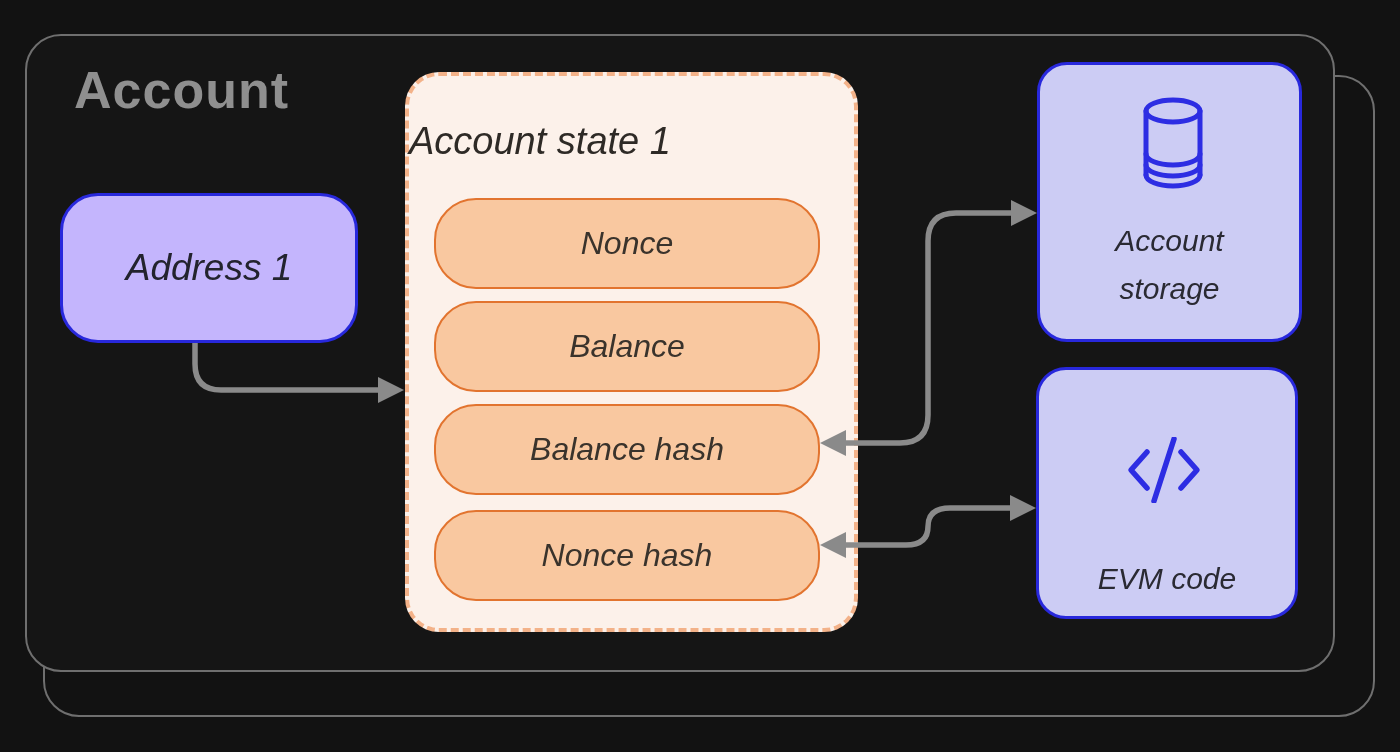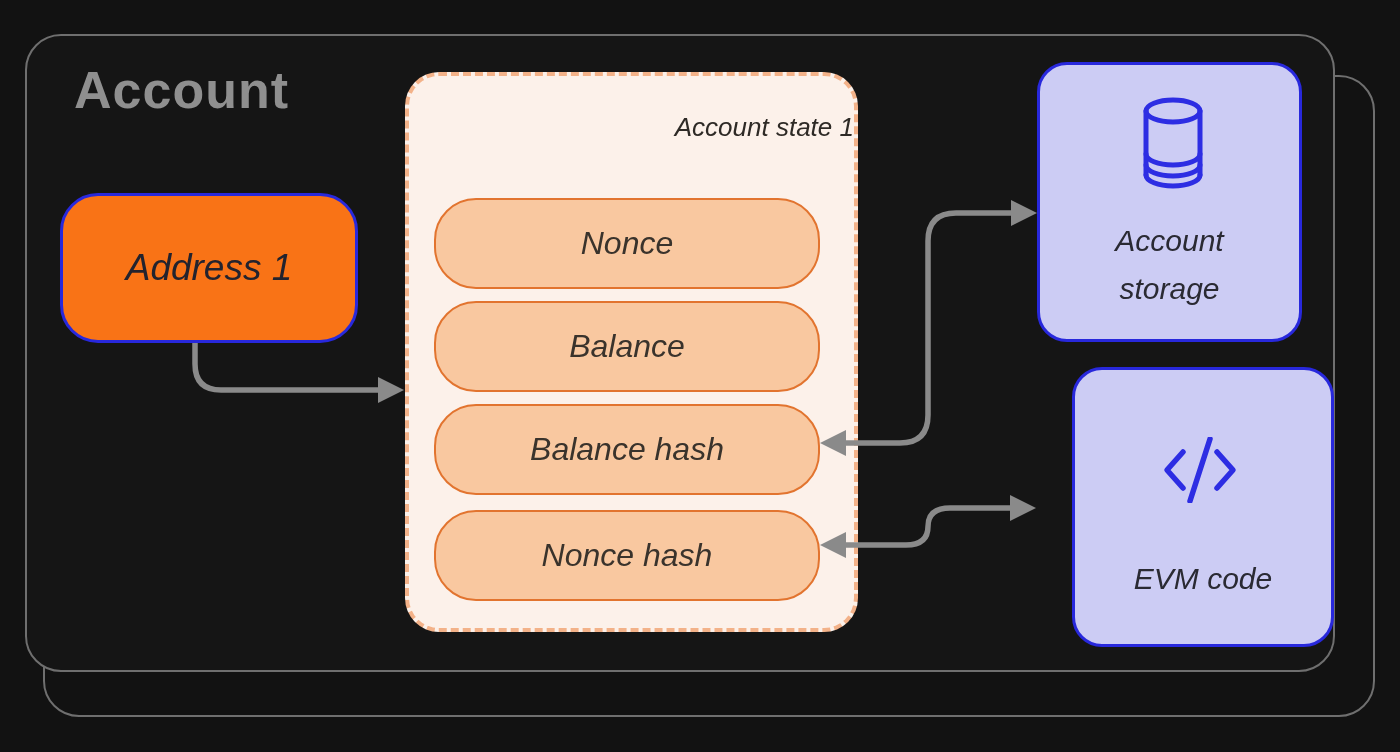--- a/index.html
+++ b/index.html
@@ -10,45 +10,45 @@
   }
   .card{position:absolute;border:2px solid #6f6f6f;border-radius:36px;box-sizing:border-box;}
   .card-back{left:43px;top:75px;width:1332px;height:642px;background:transparent;}
   .card-main{left:25px;top:34px;width:1310px;height:638px;background:#151515;}
   .big-title{
     position:absolute;left:74px;top:60px;
     font-size:52px;font-weight:bold;color:#8f8f8f;letter-spacing:1px;
   }
   .address-box{
     position:absolute;left:60px;top:193px;width:298px;height:150px;box-sizing:border-box;
-    background:#f97316;border:3px solid #2828dc;border-radius:38px;
+    background:#c4b5fd;border:3px solid #2828dc;border-radius:38px;
     display:flex;align-items:center;justify-content:center;
     font-style:italic;font-size:37px;color:#23232e;
   }
   .state-box{
     position:absolute;left:405px;top:72px;width:453px;height:560px;box-sizing:border-box;
     background:#fcf1ea;border:4px dashed #f3b289;border-radius:34px;
   }
   .state-title{
-    position:absolute;left:0;top:36px;width:100%;text-align:right;
-    font-style:italic;font-size:26px;color:#2e2a26;
+    position:absolute;left:0;top:44px;width:100%;text-align:left;
+    font-style:italic;font-size:38px;color:#2e2a26;
   }
   .pill{
     position:absolute;left:25px;width:386px;height:91px;box-sizing:border-box;
     background:#f9c8a0;border:2px solid #e2742f;border-radius:42px;
     display:flex;align-items:center;justify-content:center;
     font-style:italic;font-size:32px;color:#3a332c;
   }
   .pill-0{top:122px;} .pill-1{top:225px;} .pill-2{top:328px;} .pill-3{top:434px;}
   .side-box{
     position:absolute;box-sizing:border-box;
     background:#ccccf4;border:3px solid #2828dc;border-radius:30px;
   }
   .storage-box{left:1037px;top:62px;width:265px;height:280px;}
-  .evm-box{left:1036px;top:367px;width:262px;height:280px;margin-left:36px;}
+  .evm-box{left:1036px;top:367px;width:262px;height:252px;}
   .side-label{
     position:absolute;left:0;width:100%;text-align:center;
     font-style:italic;font-size:30px;line-height:48px;color:#2a2a33;
   }
   .storage-label{top:152px;}
   .evm-label{top:185px;}
   .db-icon{position:absolute;left:100px;top:32px;}
   .code-icon{position:absolute;left:86px;top:67px;}
   .overlay{position:absolute;left:0;top:0;width:1400px;height:752px;pointer-events:none;}
   .conn{stroke:#8a8a8a;stroke-width:5.5;fill:none;}

